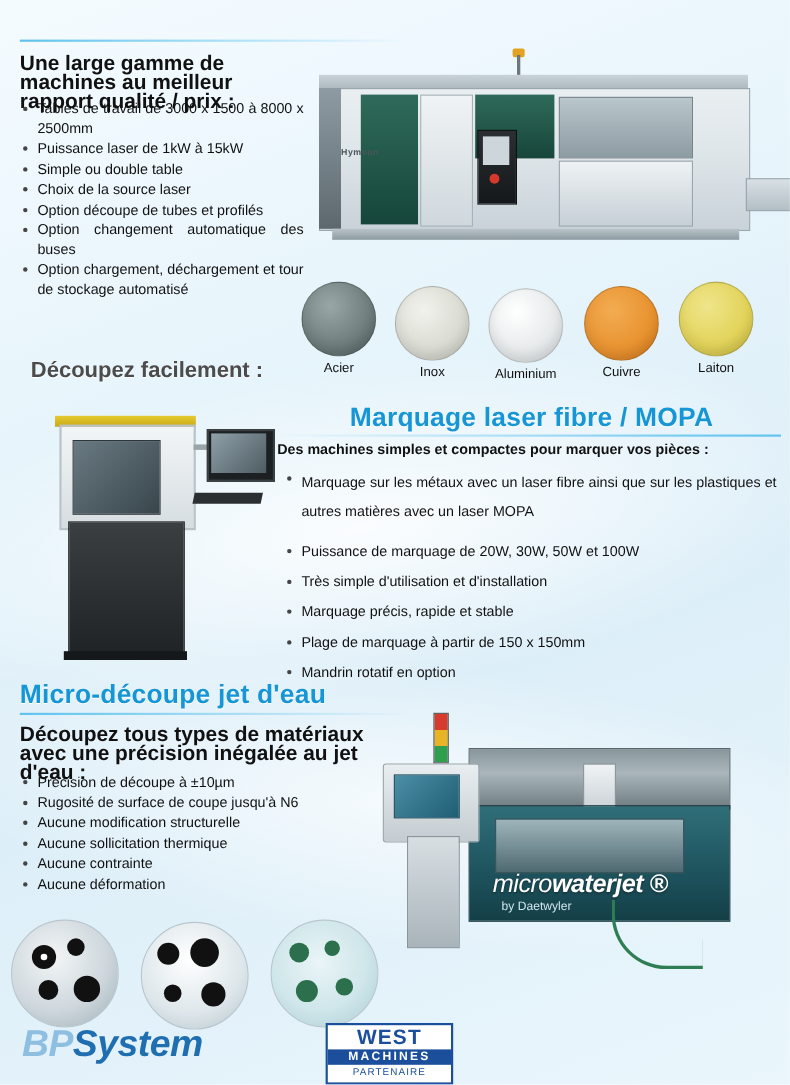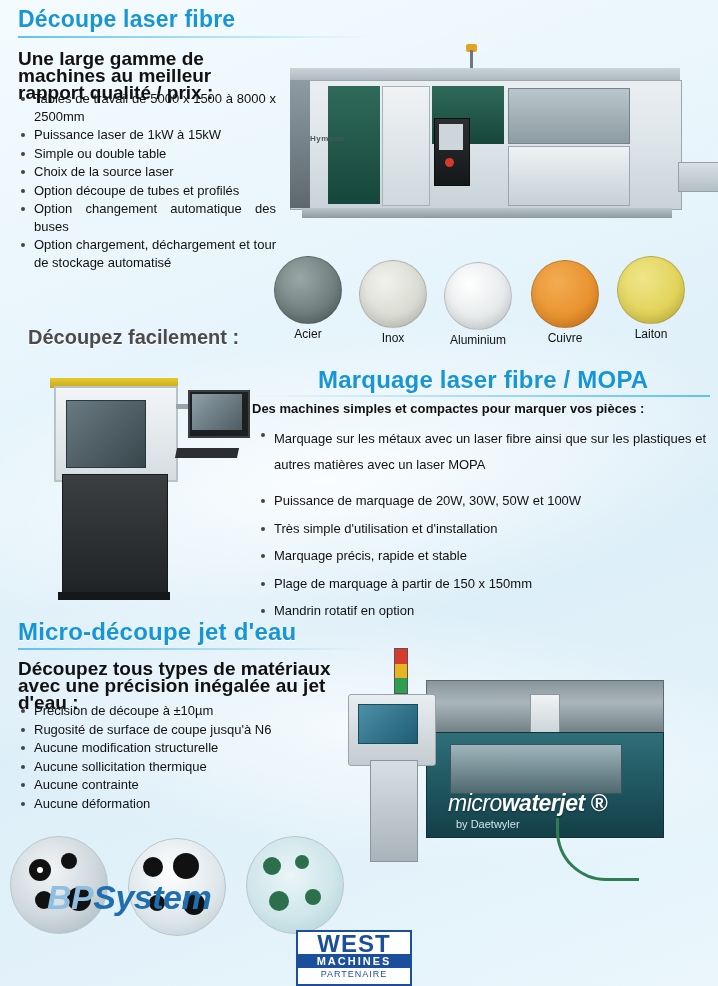--- a/index.html
+++ b/index.html
@@ -395,40 +395,39 @@
   .s1 { left: 0px; top: 0px; background: radial-gradient(circle at 40% 35%, #f2f5f7 0%, #cfd8dd 55%, #9fb0b8 100%); }
   .s2 { left: 118px; top: 2px; background: radial-gradient(circle at 45% 35%, #ffffff 0%, #dde6ea 60%, #b4c3ca 100%); }
   .s3 { left: 236px; top: 0px; background: radial-gradient(circle at 45% 40%, #eaf5f7 0%, #cfe6ea 55%, #a9ccd4 100%); }
   .dot-b { position: absolute; background: #111; border-radius: 50%; }
   .dot-g { position: absolute; background: #2b6f4d; border-radius: 50%; }
   .dot-w { position: absolute; background: #ffffff; border-radius: 50%; }
 
   
   .footer-brand {
     position: absolute;
-    left: 20px; top: 878px;
+    left: 20px; top: 930px;
     font-size: 34px;
     font-weight: bold;
     font-style: italic;
     color: #1f6fb0;
     letter-spacing: -0.5px;
-    margin-left: 27px;
   }
   .footer-brand .p1 { color: #8fbfe0; }
   .footer-logo {
     position: absolute;
     left: 296px; top: 930px;
     width: 112px; height: 52px;
     background: #ffffff;
     border: 2px solid #1b4f9c;
     text-align: center;
     overflow: hidden;
   }
   .footer-logo .fl1 {
-    font-size: 24px;
+    font-size: 19px;
     font-weight: bold;
     color: #1b4f9c;
     letter-spacing: 1px;
     line-height: 20px;
     margin-top: 2px;
   }
   .footer-logo .fl2 {
     font-size: 11px;
     font-weight: bold;
     color: #ffffff;
@@ -444,27 +443,26 @@
   }
 </style>
 </head>
 <body>
 
 <div class="page">
 
   <div class="swoosh1"></div>
   <div class="swoosh2"></div>
 
-  <div class="sec-head" style="left:18px; top:6px;">Découpe laser fibre</div>
   <div class="rule" style="left:18px; top:36px; width:352px;"></div>
 
   <div class="lead" style="left:18px; top:50px; width:258px;">Une large gamme de machines au meilleur rapport qualité / prix :</div>
 
   <ul class="bullets" style="left:18px; top:90px; width:258px;">
-    <li>Tables de travail de 5000 x 1500 à 8000 x 2500mm</li>
+    <li>Tables de travail de 3000 x 1500 à 8000 x 2500mm</li>
     <li>Puissance laser de 1kW à 15kW</li>
     <li>Simple ou double table</li>
     <li>Choix de la source laser</li>
     <li>Option découpe de tubes et profilés</li>
     <li>Option changement automatique des buses</li>
     <li>Option chargement, déchargement et tour de stockage automatisé</li>
   </ul>
 
   <div class="laser-machine">
     <div class="lm-lamp"></div>

